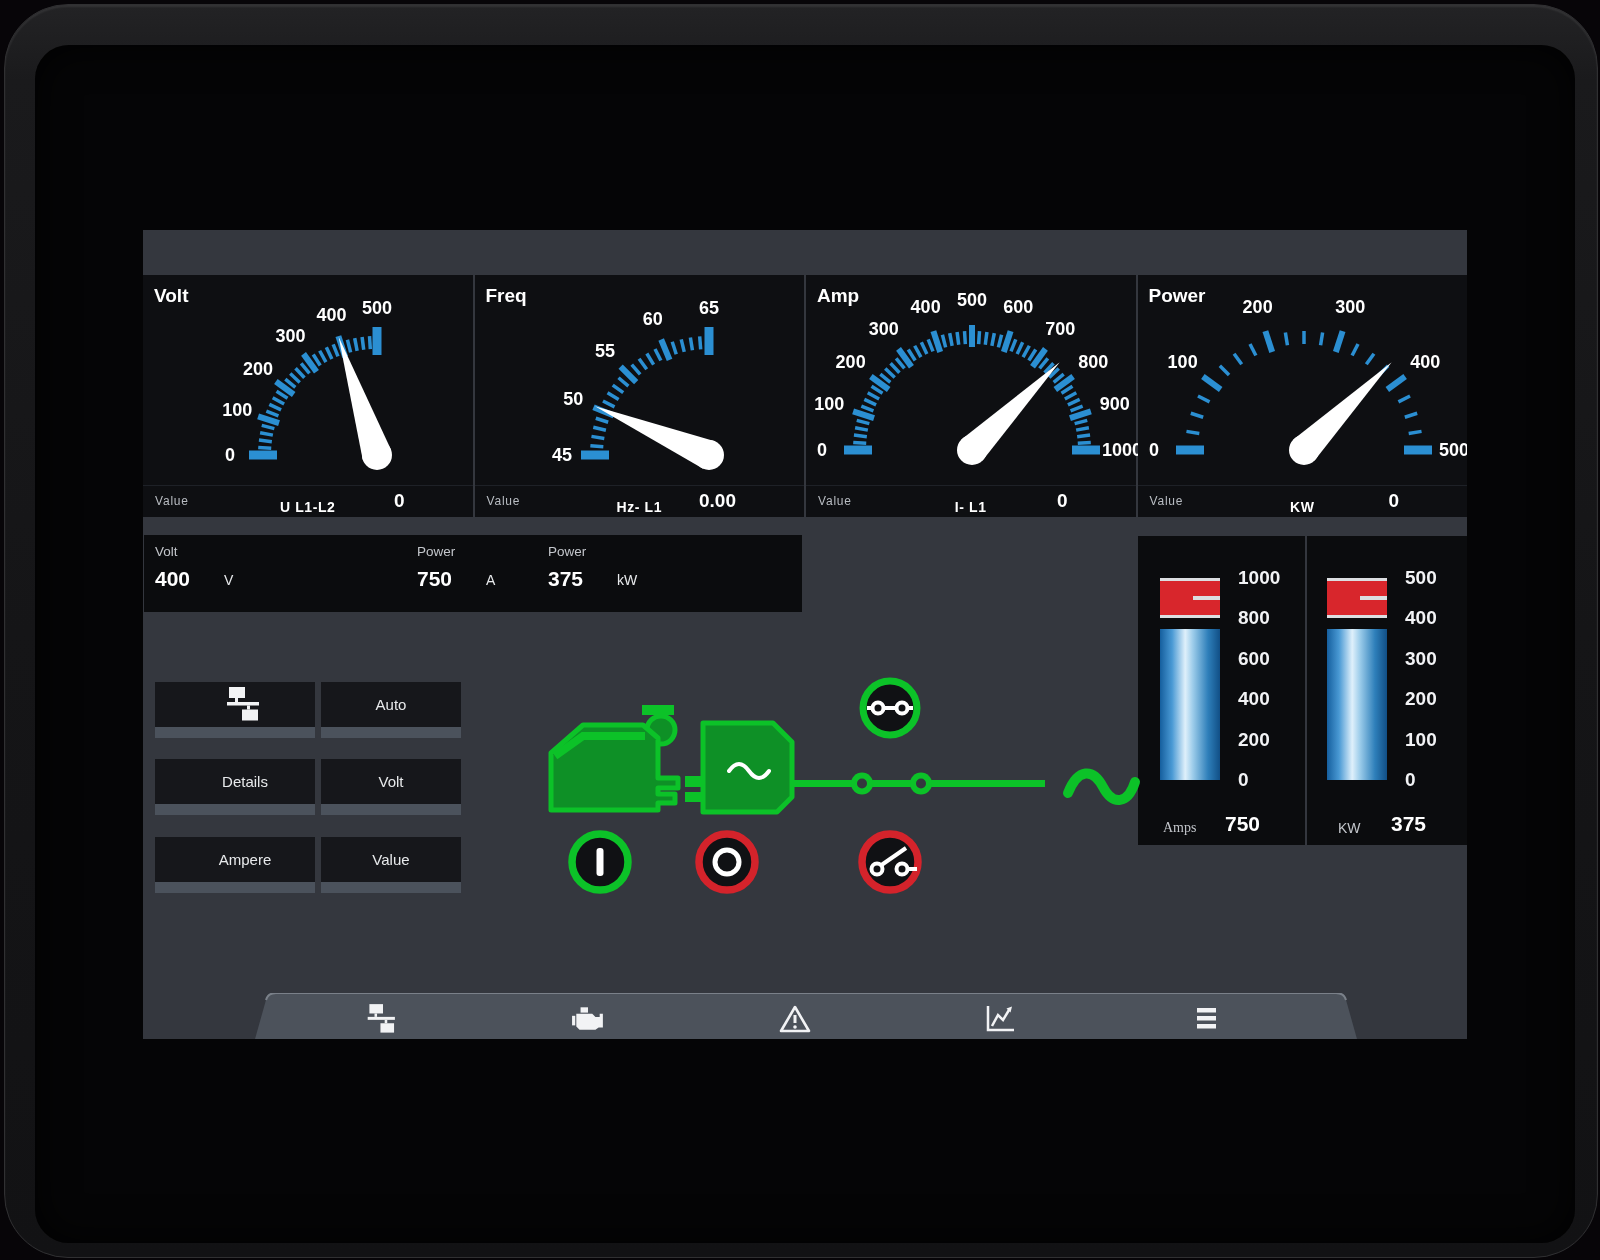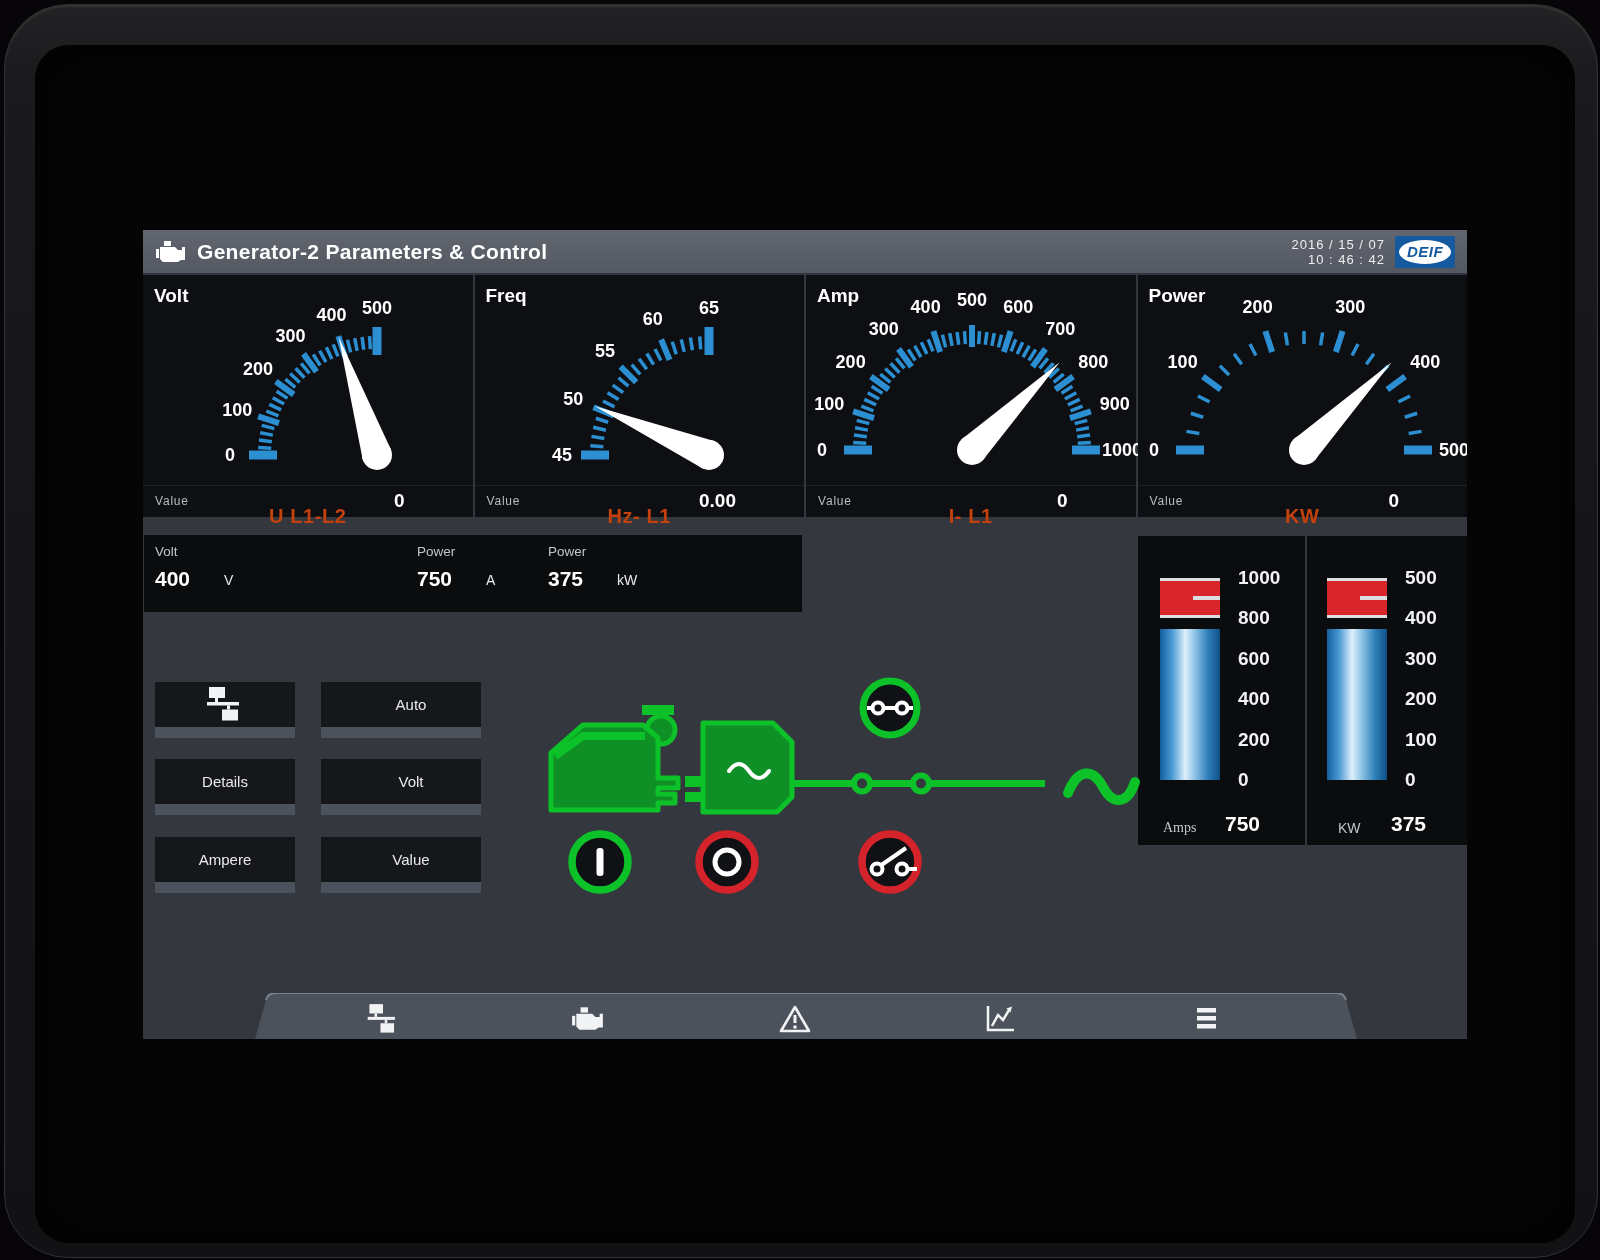--- a/index.html
+++ b/index.html
@@ -22,21 +22,21 @@
                  display:flex;align-items:center;justify-content:center;}
   .hdr-logo .ell span{font-size:15px;font-weight:bold;font-style:italic;color:#15599f;letter-spacing:.5px;}
 
   
   .gauges{position:absolute;left:0;top:45px;width:100%;height:242px;display:flex;gap:2px;}
   .gauge-panel{flex:1 1 0;background:#0e0f12;position:relative;}
   .gauge-title{position:absolute;left:11px;top:10px;font-size:19px;font-weight:bold;color:#fff;}
   svg.gauge{position:absolute;left:0;top:0;overflow:visible;}
   .gauge-footer{position:absolute;left:0;right:0;bottom:0;height:31px;border-top:1px solid #1e2127;}
   .gf-label{position:absolute;left:12px;top:8px;font-size:12px;color:#b9bdc3;letter-spacing:.8px;}
-  .gf-channel{position:absolute;left:0;width:100%;text-align:center;top:19px;font-size:20px;font-weight:bold;color:#c2410c;letter-spacing:.6px;}
+  .gf-channel{position:absolute;left:0;width:100%;text-align:center;top:13px;font-size:14px;font-weight:bold;color:#ffffff;letter-spacing:.6px;}
   .gf-reading{position:absolute;right:68px;top:4px;font-size:19px;font-weight:bold;color:#fff;}
 
   
   .readouts{position:absolute;left:1px;top:305px;width:658px;height:77px;background:#0b0c0e;}
   .readout{position:absolute;top:0;width:131px;height:100%;}
   .ro-label{position:absolute;left:0;top:9px;font-size:13.5px;color:#c3c6cb;}
   .ro-value{position:absolute;left:0;top:32px;font-size:21px;font-weight:bold;color:#fff;}
   .ro-unit{position:absolute;left:69px;top:37px;font-size:14px;color:#e8eaec;}
 
   
@@ -49,57 +49,38 @@
   .bar-blue{position:absolute;background:linear-gradient(90deg,#155f9e 0%,#4999d4 20%,#dff0fb 42%,#9cccea 55%,#2e7fba 80%,#114f86 100%);}
   .bar-red{position:absolute;background:#d8262c;border-top:3px solid #dcdee1;border-bottom:3px solid #dcdee1;box-sizing:border-box;}
   .bar-mark{position:absolute;height:4px;background:#dcdee1;}
   .bar-tick{position:absolute;font-size:19px;font-weight:600;color:#f2f3f5;}
 
   
   .btns{position:absolute;left:12px;top:452px;width:444px;height:440px;}
   .cbtn{position:absolute;width:140px;height:45px;background:#16171b;color:#e8eaec;font-size:15px;
         display:flex;align-items:center;justify-content:center;cursor:pointer;}
   .cbtn::after{content:"";position:absolute;left:0;top:45px;width:100%;height:11px;background:#4b525c;}
-  .c0{left:0;}.c1{left:166px;padding-left:20px;}
+  .c0{left:0;padding-left:20px;}.c1{left:166px;}
   .r0{top:0;}.r1{top:77px;}.r2{top:155px;}
 
   
   .mimic{position:absolute;left:390px;top:440px;width:610px;height:250px;}
 
   
   .nav{position:absolute;left:112px;top:763px;width:1102px;height:46px;}
   .nav svg.bg{position:absolute;left:0;top:0;}
   .nav-icon{position:absolute;top:9px;width:34px;height:34px;cursor:pointer;}
 </style>
 </head>
 <body>
 
 <div class="device">
   <div class="screen">
     <div class="ui" style="left:108px;top:185px;">
 
-      <div class="ui-header">
-        <svg class="hdr-engine" viewBox="0 0 32 22">
-          <g fill="#fff">
-            <rect x="9" y="0" width="7" height="5"></rect>
-            <rect x="1" y="8" width="3" height="9"></rect>
-            <polygon points="5,6 20,6 23,9 27,9 27,6 30,6 30,19 26,19 23,21 8,21 5,18"></polygon>
-          </g>
-        </svg>
-        <div class="hdr-title">Generator-2 Parameters &amp; Control</div>
-        <div class="hdr-datetime">
-          <div>2016 / 15 / 07</div>
-          <div>10 : 46 : 42</div>
-        </div>
-        <div class="hdr-logo">
-          <div class="ell">
-              <span>DEIF</span>
-            </div>
-        </div>
-      </div>
 
       <div class="gauges">
         <div class="gauge-panel">
           <div class="gauge-title">Volt</div>
           <svg class="gauge" width="331" height="210">
               <line x1="134" y1="180" x2="106" y2="179.99999999999997" stroke="#2b8fd2" stroke-width="9"></line>
               <line x1="128.20916678660322" y1="173.34420492989275" x2="115.23481931703569" y2="172.52792817601167" stroke="#2b8fd2" stroke-width="3.5"></line>
               <line x1="128.83584166066535" y1="166.7146772421837" x2="115.93835054357714" y2="165.08534520584777" stroke="#2b8fd2" stroke-width="3.5"></line>
               <line x1="129.87755142275898" y1="160.1375806539132" x2="117.10781716328604" y2="157.70162356429879" stroke="#2b8fd2" stroke-width="3.5"></line>
               <line x1="131.3301849203651" y1="153.6388719605254" x2="118.7386038256929" y2="150.40590342738227" stroke="#2b8fd2" stroke-width="3.5"></line>

